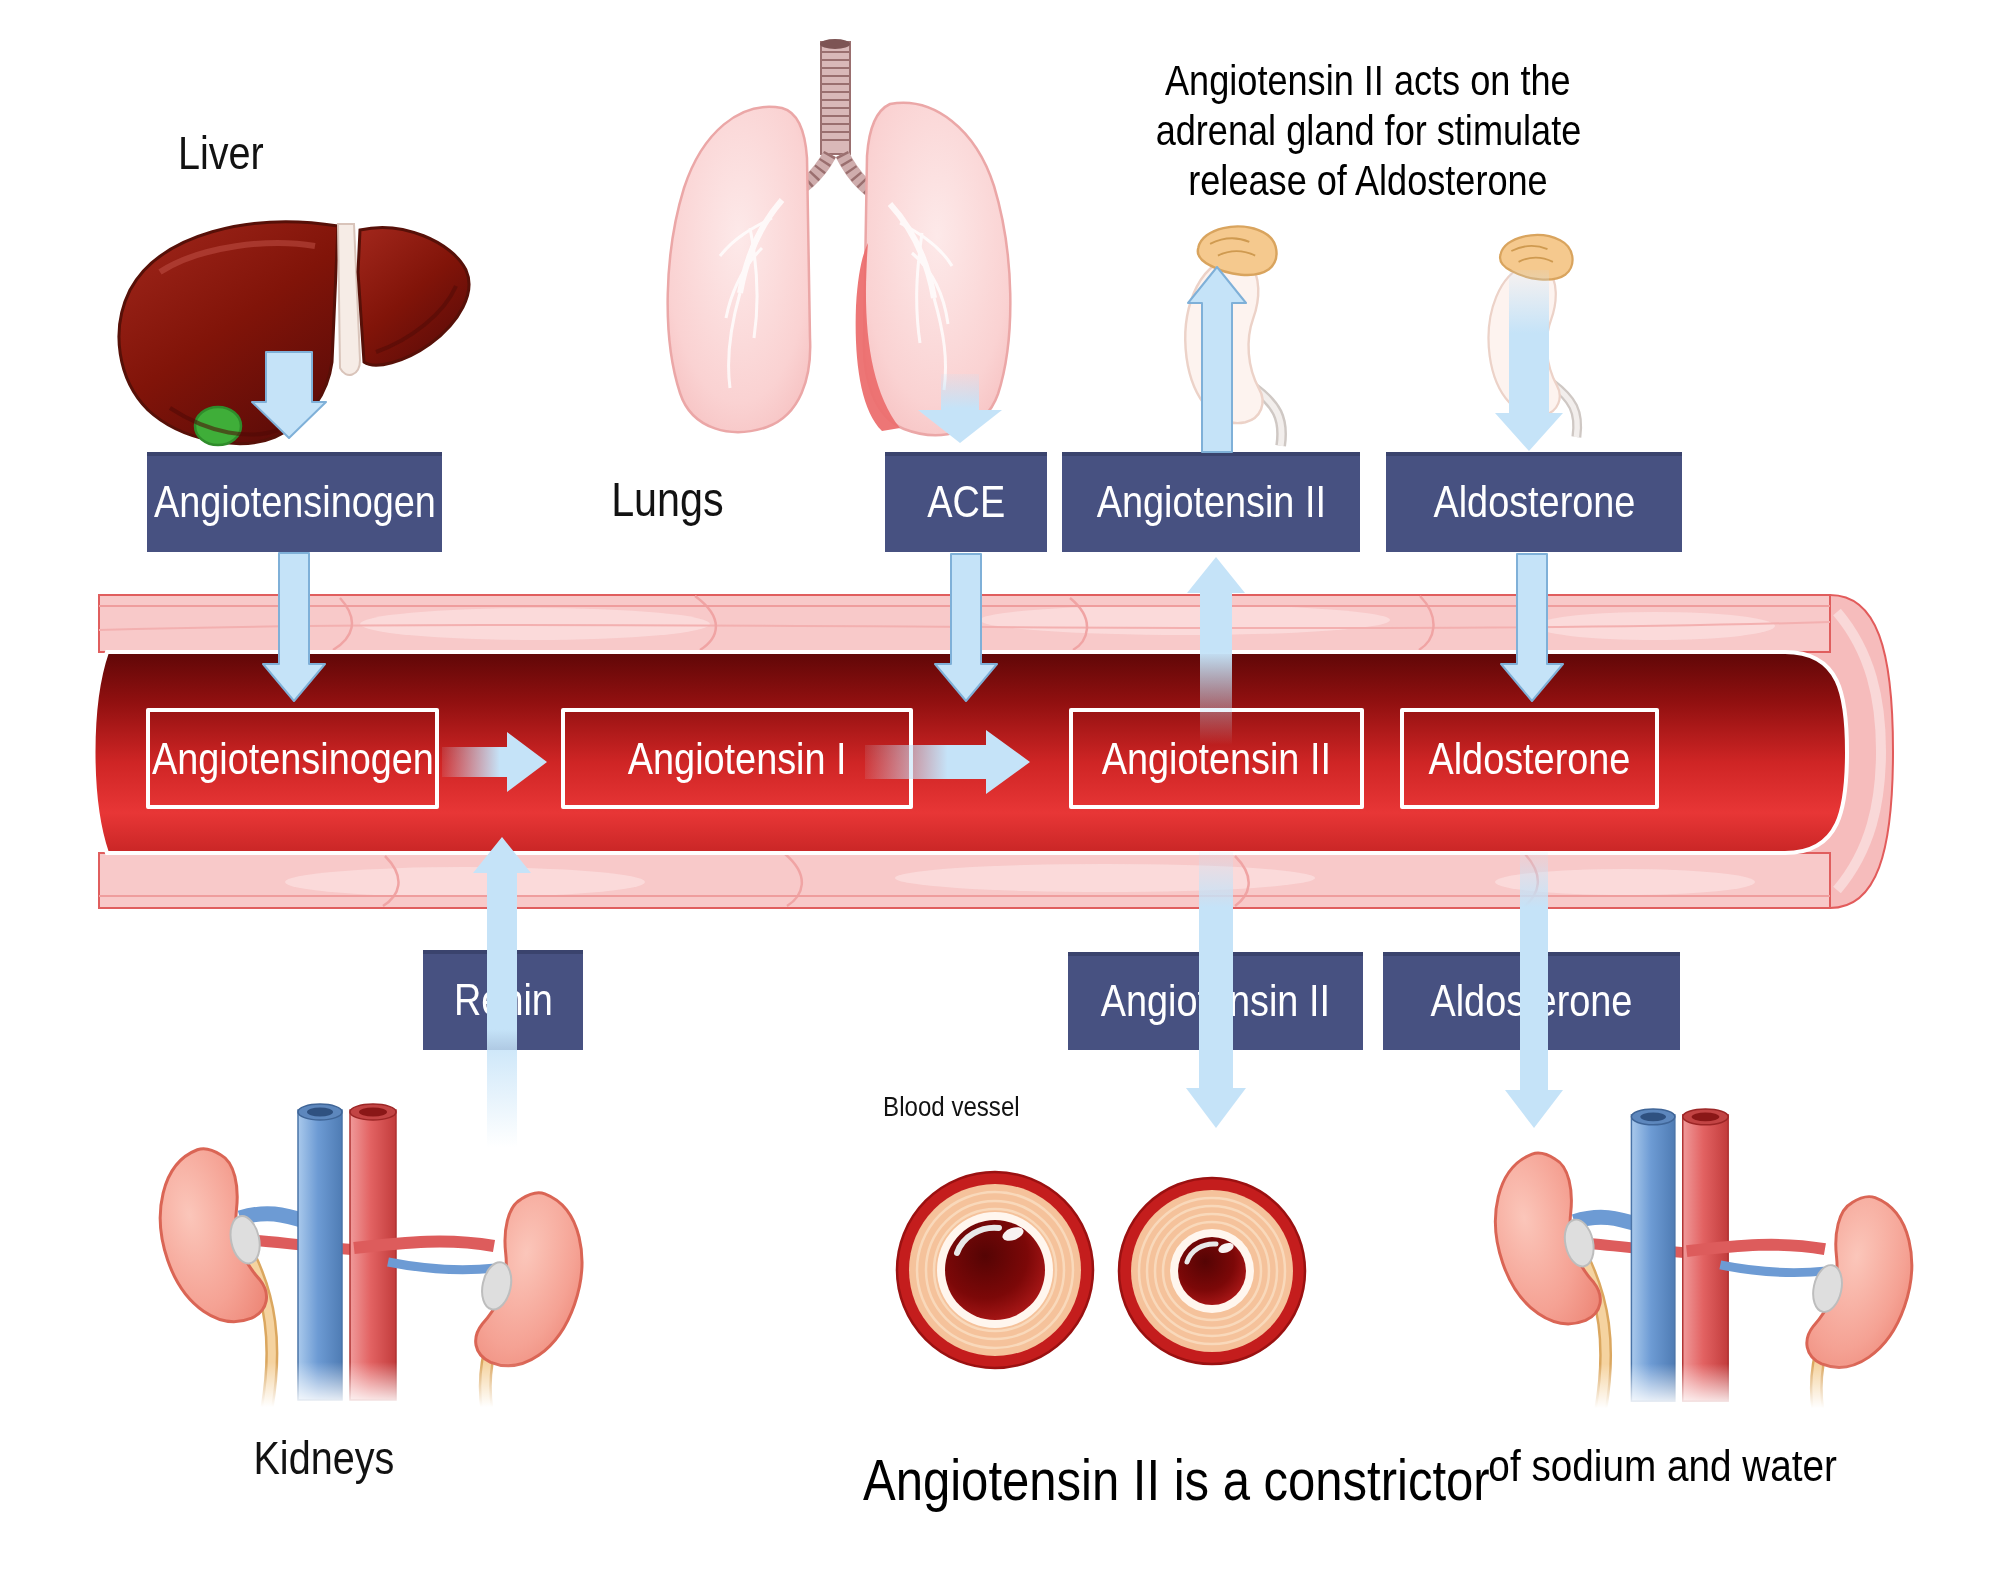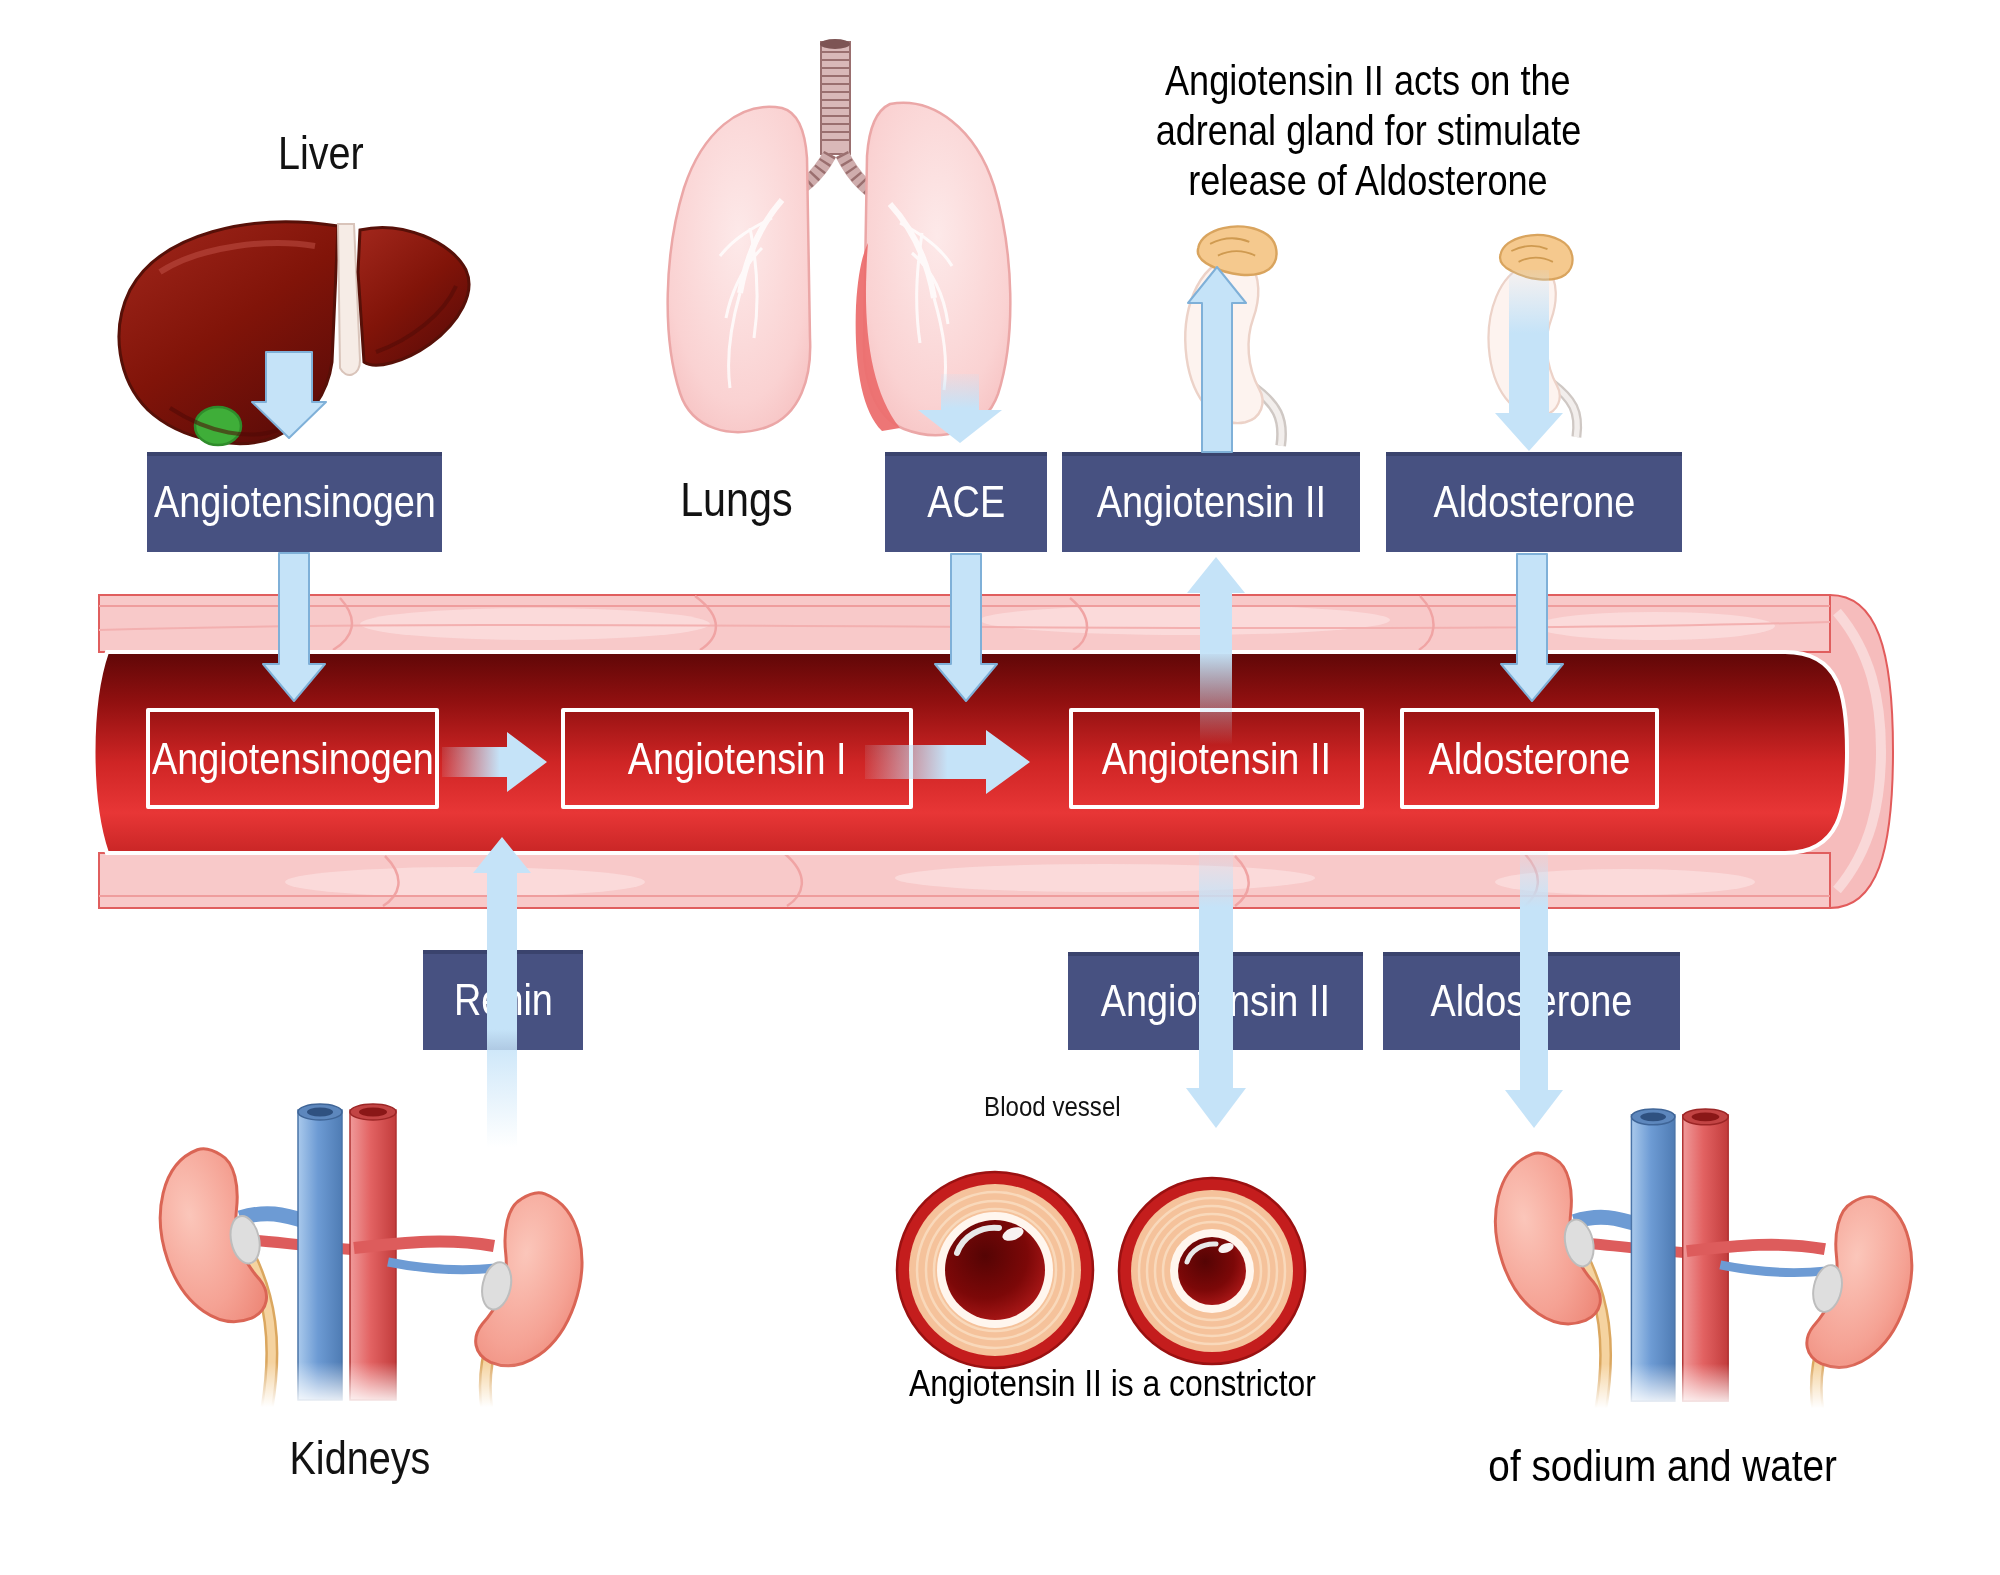--- a/index.html
+++ b/index.html
@@ -4,21 +4,21 @@
 <style>
   html,body{margin:0;padding:0;background:#fff;}
   .stage{position:relative;width:2000px;height:1575px;background:#ffffff;overflow:hidden;
          font-family:"Liberation Sans",sans-serif;color:#121212;}
   .abs{position:absolute;}
   .tx{display:inline-block;transform:scaleX(.86);white-space:nowrap;}
   .navybox{position:absolute;background:#475181;color:#fff;display:flex;align-items:center;justify-content:center;
            font-size:44px;box-shadow:inset 0 4px 0 rgba(20,26,50,.25);}
   .vesselbox{position:absolute;border:4px solid #ffffff;color:#fff;display:flex;align-items:center;justify-content:center;
            font-size:44px;background:transparent;box-sizing:border-box;border-radius:2px;}
-  .lbl{position:absolute;text-align:right;font-size:46px;color:#121212;}
+  .lbl{position:absolute;text-align:left;font-size:46px;color:#121212;}
   .note{position:absolute;text-align:center;color:#000000;}
   .note div{white-space:nowrap;}
   svg{display:block;}
 </style>
 </head>
 <body>
 
 <div class="stage">
 
   <svg width="0" height="0" style="position:absolute" aria-hidden="true">
@@ -250,21 +250,21 @@
   <div class="lbl" style="left:171px;top:126px;width:200px"><span class="tx">Liver</span></div>
   <div class="lbl" style="left:602px;top:472px;width:200px;font-size:48px"><span class="tx">Lungs</span></div>
   <div class="lbl" style="left:242px;top:1431px;width:200px"><span class="tx">Kidneys</span></div>
   <div class="lbl" style="left:872px;top:1091px;width:260px;font-size:28px"><span class="tx">Blood vessel</span></div>
 
   <div class="note" style="left:1118px;top:56px;width:500px;font-size:42px;line-height:50px">
     <div><span class="tx">Angiotensin II acts on the</span></div>
     <div><span class="tx">adrenal gland for stimulate</span></div>
     <div><span class="tx">release of Aldosterone</span></div>
   </div>
-  <div class="note" style="left:812px;top:1355px;width:600px;font-size:37px;line-height:57px">
+  <div class="note" style="left:812px;top:1452px;width:600px;font-size:57px;line-height:57px">
     <div><span class="tx">Angiotensin II is a constrictor</span></div>
   </div>
   <div class="note" style="left:1413px;top:1437px;width:500px;font-size:45px;line-height:58px">
     <div><span class="tx">of sodium and water</span></div>
   </div>
 
   <svg class="abs" style="left:250px;top:351px" width="78" height="88">
     <polygon points="16,1 16,51 2,51 39,87 76,51 62,51 62,1" fill="#c5e3f8" stroke="#7fb0d8" stroke-width="2" stroke-linejoin="round"></polygon>
   </svg>
 

